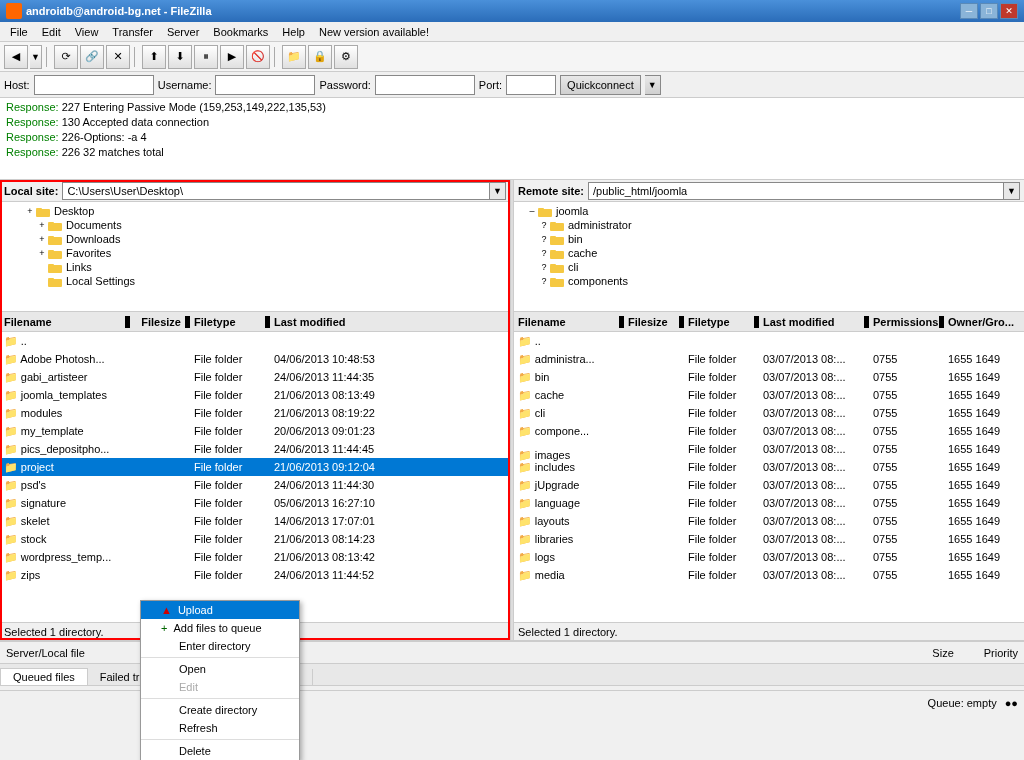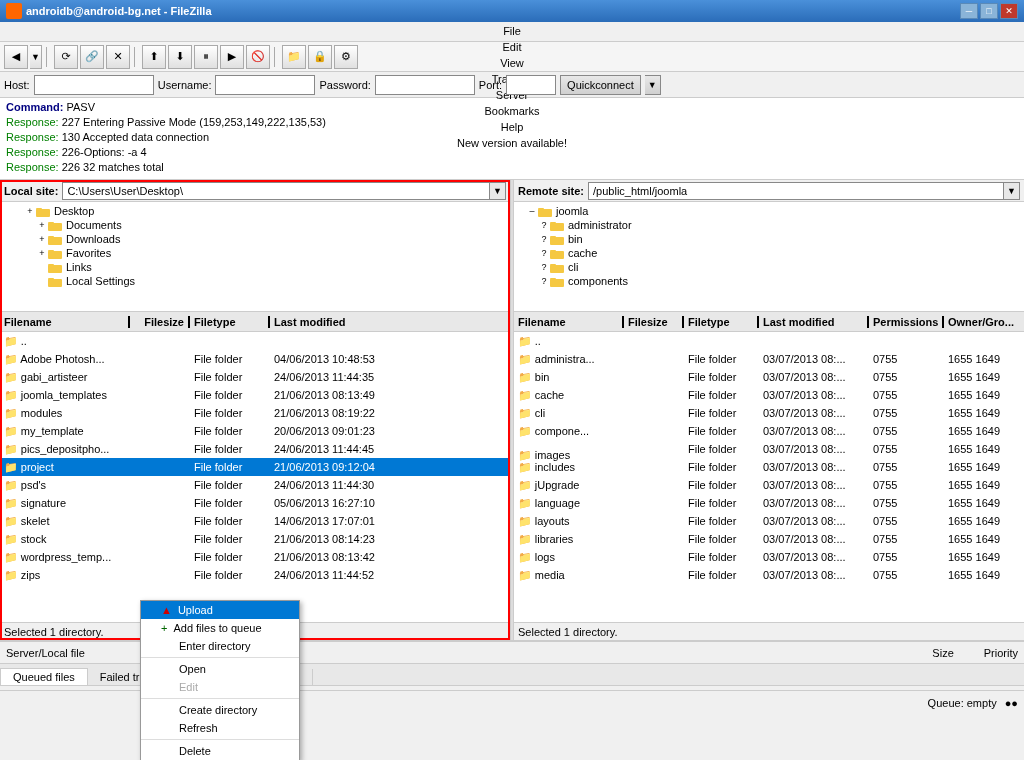--- a/index.html
+++ b/index.html
@@ -8,21 +8,21 @@
     
     .title-bar { background: linear-gradient(to bottom, #4a90d9, #2a6cb8); color: white; padding: 3px 6px; display: flex; align-items: center; justify-content: space-between; height: 22px; }
     .title-bar-left { display: flex; align-items: center; gap: 4px; }
     .title-icon { width: 16px; height: 16px; background: #ff6600; border-radius: 2px; }
     .title-text { font-size: 11px; font-weight: bold; }
     .title-controls { display: flex; gap: 2px; }
     .title-btn { width: 18px; height: 16px; background: #8ab4d8; border: 1px solid #5a8ab8; cursor: pointer; font-size: 9px; display: flex; align-items: center; justify-content: center; color: white; }
     .title-btn.close { background: #c0392b; }
     
     
-    .menu-bar { background: #f0f0f0; border-bottom: 1px solid #ccc; padding: 2px 4px; display: flex; gap: 2px; height: 20px; align-items: center; flex-direction: column; }
+    .menu-bar { background: #f0f0f0; border-bottom: 1px solid #ccc; padding: 2px 4px; display: flex; gap: 2px; height: 20px; align-items: center; }
     .menu-item { padding: 1px 6px; cursor: pointer; font-size: 11px; }
     
     
     .toolbar { background: #f5f5f5; border-bottom: 1px solid #ccc; padding: 2px 4px; display: flex; align-items: center; gap: 2px; height: 30px; }
     .tb-btn { width: 24px; height: 24px; border: 1px solid #aaa; background: linear-gradient(to bottom, #fff, #e0e0e0); cursor: pointer; display: flex; align-items: center; justify-content: center; font-size: 11px; }
     .tb-separator { width: 4px; height: 20px; border-left: 1px solid #aaa; margin: 0 2px; }
     .tb-arrow { width: 12px; height: 24px; border: 1px solid #aaa; border-left: none; background: linear-gradient(to bottom, #fff, #e0e0e0); cursor: pointer; font-size: 9px; display: flex; align-items: center; justify-content: center; }
     
     
     .conn-bar { background: #f0f0f0; border-bottom: 1px solid #ccc; padding: 3px 4px; display: flex; align-items: center; gap: 4px; height: 26px; }
@@ -54,21 +54,21 @@
     
     .tree-area { height: 110px; border-bottom: 1px solid #ccc; overflow: hidden; background: white; padding: 2px; }
     .tree-item { display: flex; align-items: center; padding: 1px 0; cursor: pointer; white-space: nowrap; }
     .tree-indent { display: inline-block; }
     .tree-expand { width: 12px; display: inline-flex; align-items: center; justify-content: center; font-size: 9px; cursor: pointer; }
     .folder-icon { width: 16px; height: 12px; display: inline-flex; align-items: center; margin-right: 2px; }
     .folder-icon svg { width: 14px; height: 11px; }
     
     
     .file-list-header { display: flex; background: #e8e8e8; border-bottom: 1px solid #ccc; font-size: 11px; font-weight: bold; padding: 1px 0; min-height: 20px; align-items: center; }
-    .file-list-header .col { padding: 0 4px; border-right: 2px solid #000000; overflow: hidden; }
+    .file-list-header .col { padding: 0 4px; border-right: 5px solid #000000; overflow: hidden; }
     .file-list-header .col:last-child { border-right: none; }
     
     .file-list { flex: 1; overflow-y: auto; background: white; position: relative; }
     .file-row { display: flex; align-items: center; height: 18px; cursor: pointer; white-space: nowrap; }
     .file-row.selected { background: #0078d4; color: white; }
     .file-row .col { padding: 0 4px; overflow: hidden; font-size: 11px; }
     
     
     .local .col-name { width: 130px; }
     .local .col-size { width: 60px; text-align: right; }
@@ -145,21 +145,20 @@
   <input class="conn-input username" type="text" value="" style="">
   <span class="conn-label">Password:</span>
   <input class="conn-input password" type="password" value="" style="">
   <span class="conn-label">Port:</span>
   <input class="conn-input port" type="text" value="" style="">
   <button class="quickconnect-btn">Quickconnect</button>
   <button class="quickconnect-arrow">▼</button>
 </div>
 
 <div class="log-area">
-  <div><span class="log-command">Command:</span><span>	PASV</span></div>
   <div><span class="log-response">Response:</span><span>	227 Entering Passive Mode (159,253,149,222,135,53)</span></div>
   <div><span class="log-response">Response:</span><span>	130 Accepted data connection</span></div>
   <div><span class="log-response">Response:</span><span>	226-Options: -a 4</span></div>
   <div><span class="log-response">Response:</span><span>	226 32 matches total</span></div>
 
 </div>
 
 <div class="main-content" style="position:relative;">
 
   <div class="local-panel-wrapper">

